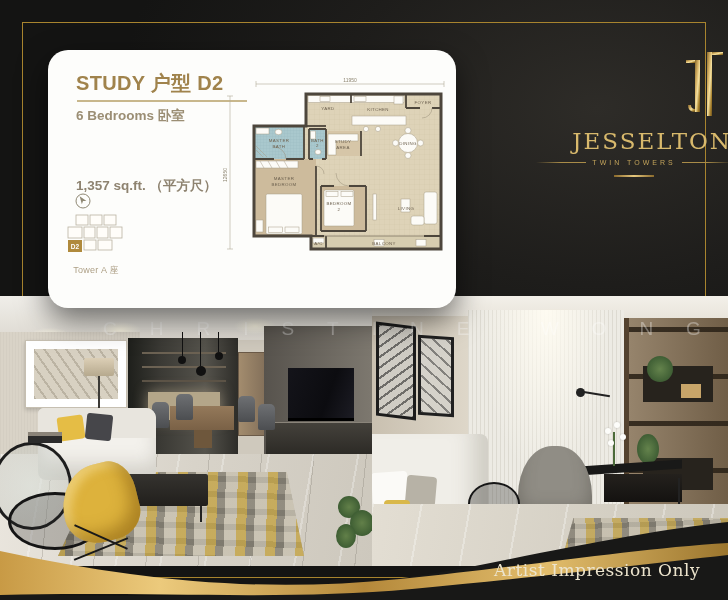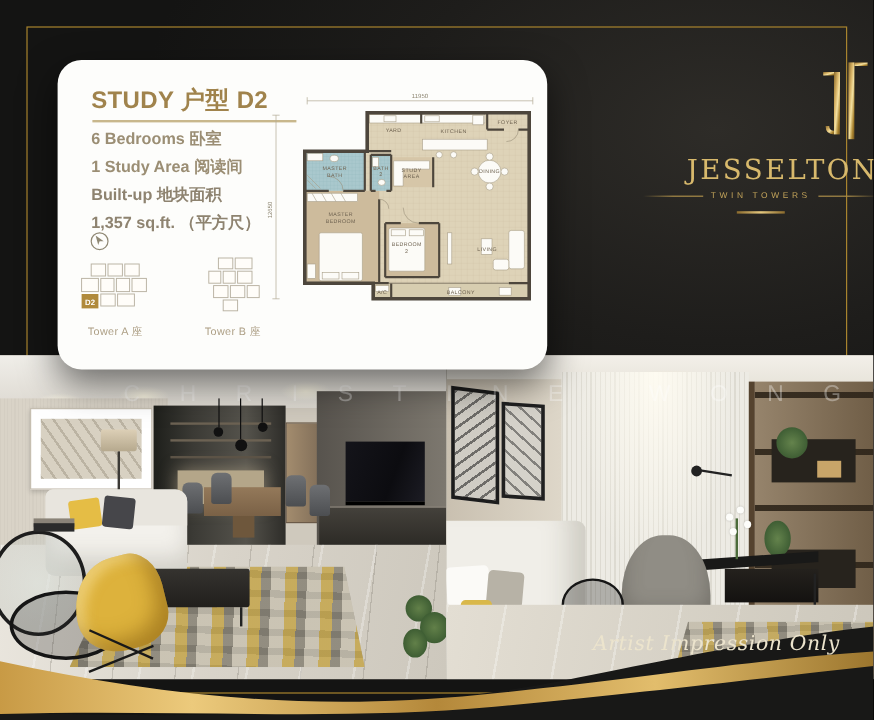--- a/index.html
+++ b/index.html
@@ -122,42 +122,42 @@
   .card{position:absolute;left:48px;top:50px;width:408px;height:258px;background:#fdfdfb;
     border-radius:20px;box-shadow:0 12px 30px rgba(0,0,0,.55);z-index:5;}
   .card .abs{position:absolute;}
   .c-title{left:28px;top:20px;font-weight:700;font-size:20px;color:#a0834c;letter-spacing:.3px;white-space:nowrap;}
   .c-rule{left:29px;top:50px;width:170px;height:1.5px;background:#c8b78c;}
   .c-feat{left:28px;font-weight:700;font-size:13.5px;color:#9b8e74;white-space:nowrap;}
   .c-f1{top:57px;} .c-f2{top:80px;}
   .c-bl{left:28px;top:104px;font-weight:700;font-size:13.5px;color:#8e8370;white-space:nowrap;}
   .c-bv{left:28px;top:127px;font-weight:700;font-size:13.5px;color:#8e8370;white-space:nowrap;}
   .c-compass{left:26px;top:142px;}
-  .keyplans{left:18px;top:164px;display:flex;gap:44px;align-items:flex-end;}
+  .keyplans{left:18px;top:164px;display:flex;gap:10px;align-items:flex-end;}
   .keyplan{text-align:center;}
   .keyplan .kp-label{font-size:9px;color:#ad9f85;margin-top:5px;letter-spacing:.3px;}
 
   .plan-svg{position:absolute;left:172px;top:24px;width:228px;height:196px;}
   .plabel{font-family:"Liberation Sans",sans-serif;font-size:4.4px;fill:#6e6250;letter-spacing:.35px;text-anchor:middle;}
   .pdim{font-family:"Liberation Sans",sans-serif;font-size:5px;fill:#8d8571;text-anchor:middle;}
 
   
   .logo{position:absolute;left:536px;top:50px;width:196px;text-align:right;z-index:4;}
   .logo-name{font-family:"DejaVu Serif","Liberation Serif",serif;font-size:23px;letter-spacing:2px;color:#d8b96c;margin-top:4px;}
   .logo-sub{display:flex;align-items:center;gap:6px;margin-top:5px;}
   .logo-sub .ln{flex:1;height:1px;background:linear-gradient(90deg,transparent,#a98c48,#a98c48);}
   .logo-sub .ln:last-child{background:linear-gradient(90deg,#a98c48,#a98c48,transparent);}
   .logo-sub .tt{font-size:7px;letter-spacing:3px;color:#c2a35a;white-space:nowrap;}
   .logo-cn{font-family:"DejaVu Serif","Liberation Serif",serif;font-size:16px;letter-spacing:2px;color:#d8b96c;margin-top:6px;}
   .logo-rule{width:40px;height:2px;margin:9px auto 0;background:linear-gradient(90deg,#8a6a2c,#e6c87e,#8a6a2c);}
 
   
   .wave{position:absolute;left:0;top:485px;width:728px;height:115px;z-index:6;}
-  .artist-note{position:absolute;right:28px;top:527px;z-index:7;color:#ece4cd;
-    font-family:"DejaVu Serif","Liberation Serif",serif;font-style:italic;font-size:17px;letter-spacing:.5px;}
+  .artist-note{position:absolute;right:28px;top:560px;z-index:7;color:#ece4cd;
+    font-family:"DejaVu Serif","Liberation Serif",serif;font-size:17px;letter-spacing:.5px;}
 </style>
 </head>
 <body>
 
 <div class="poster">
 
   <div class="frame"></div>
 
   <div class="photo photo-left">
     <div class="pl-ceiling"></div>
@@ -246,22 +246,20 @@
     <div class="pr-floor"></div>
     <div class="pr-rug"></div>
   </div>
 
   <div class="watermark">CHRISTINE WONG</div>
 
   <div class="card">
     <div class="abs c-title">STUDY 户型 D2</div>
     <div class="abs c-rule"></div>
     <div class="abs c-feat c-f1">6 Bedrooms 卧室</div>
-    <div class="abs c-feat c-f2">1 Study Area 阅读间</div>
-    <div class="abs c-bl">Built-up 地块面积</div>
     <div class="abs c-bv">1,357 sq.ft. （平方尺）</div>
 
     <svg class="abs c-compass" width="18" height="18" viewBox="0 0 18 18">
       <circle cx="9" cy="9" r="7" fill="none" stroke="#8f8874" stroke-width="1"></circle>
       <path d="M9,3.2 L11.8,11 L9,9 L6.2,11 Z" fill="#8f8874" transform="rotate(-35 9 9)"></path>
     </svg>
 
     <div class="abs keyplans">
       <div class="keyplan">
         <svg width="60" height="41" viewBox="0 0 60 41">
@@ -273,36 +271,20 @@
               <rect x="18" y="13" width="11" height="11"></rect>
               <rect x="31" y="13" width="11" height="11"></rect>
               <rect x="44" y="13" width="12" height="11"></rect>
             <rect x="18" y="26" width="12" height="10"></rect>
               <rect x="32" y="26" width="14" height="10"></rect>
           </g>
           <rect x="2" y="26" width="14" height="12" fill="#b08a3c"></rect>
           <text x="9" y="35" font-size="6.5" font-weight="bold" fill="#ffffff" text-anchor="middle">D2</text>
         </svg>
         <div class="kp-label">Tower A 座</div>
-      </div>
-      <div class="keyplan">
-        <svg width="48" height="46" viewBox="0 0 48 46">
-          <g fill="#fffdf9" stroke="#b9b2a2" stroke-width="0.8">
-            <rect x="12" y="1" width="12" height="9"></rect>
-              <rect x="26" y="1" width="14" height="9"></rect>
-            <rect x="4" y="12" width="10" height="10"></rect>
-              <rect x="16" y="12" width="10" height="10"></rect>
-              <rect x="28" y="12" width="12" height="10"></rect>
-            <rect x="8" y="24" width="12" height="10"></rect>
-              <rect x="22" y="24" width="12" height="10"></rect>
-              <rect x="36" y="24" width="10" height="10"></rect>
-            <rect x="16" y="36" width="12" height="9"></rect>
-          </g>
-        </svg>
-        <div class="kp-label">Tower B 座</div>
       </div>
     </div>
 
     <svg class="plan-svg" viewBox="0 0 228 196">
       <defs>
         <pattern id="tile5" width="5" height="5" patternUnits="userSpaceOnUse">
           <path d="M5 0 H0 V5" fill="none" stroke="#c8bc9e" stroke-width="0.35"></path>
         </pattern>
         <pattern id="tile3" width="3" height="3" patternUnits="userSpaceOnUse">
           <path d="M3 0 H0 V3" fill="none" stroke="#8fb3b9" stroke-width="0.35"></path>

